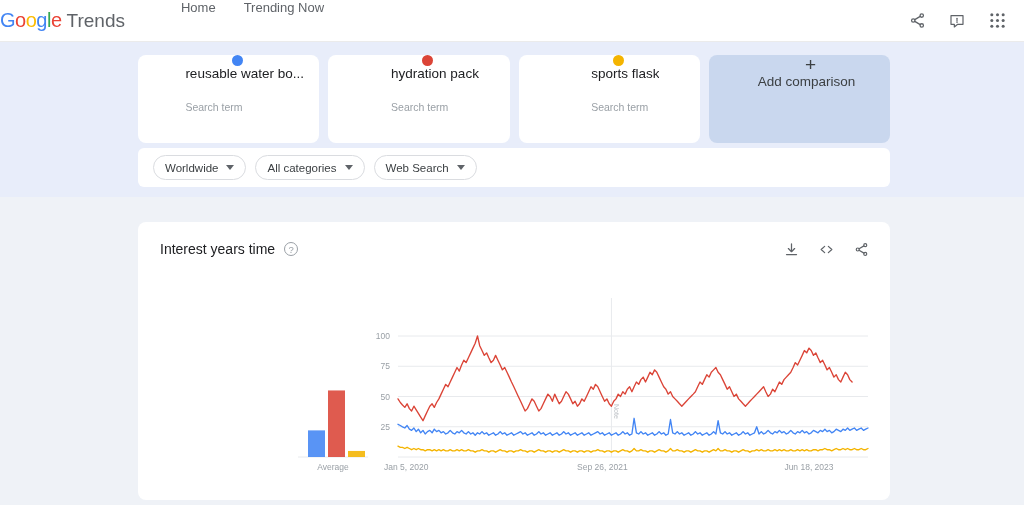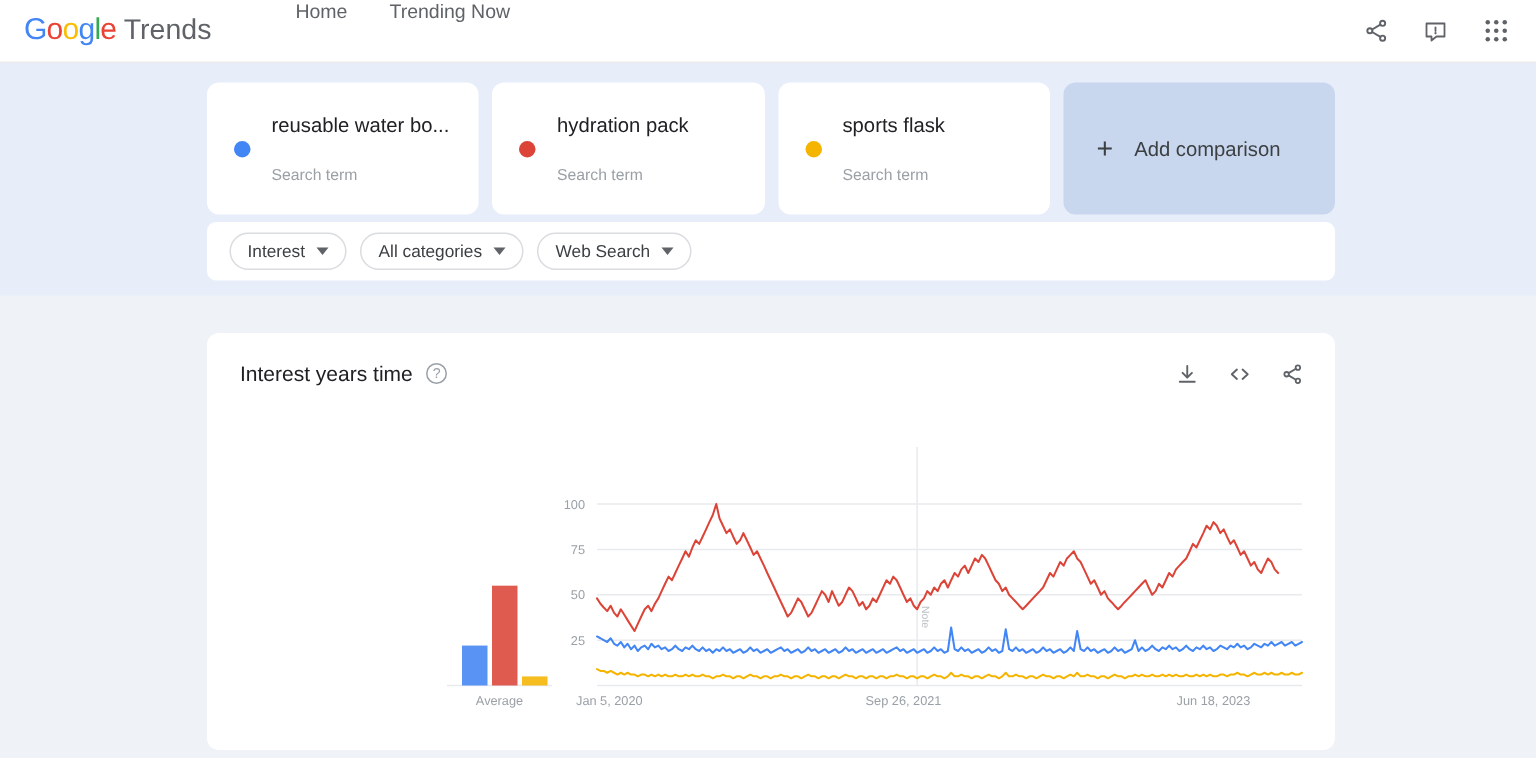--- a/index.html
+++ b/index.html
@@ -10,21 +10,21 @@
     overflow: hidden;
   }
   .page { position: relative; width: 1024px; height: 505px; }
 
   
   .topnav {
     position: absolute; top: 0; left: 0; width: 1024px; height: 42px;
     background: #ffffff; display: flex; align-items: center;
     border-bottom: 1px solid #ebebeb;
   }
-  .brand { display: flex; align-items: baseline; margin-left: 16px; }
+  .brand { display: flex; align-items: baseline; }
   .logo { font-size: 20px; letter-spacing: -0.5px; font-family: "Liberation Sans", sans-serif; }
   .logo .b { color:#4285F4 } .logo .r { color:#EA4335 }
   .logo .y { color:#FBBC05 } .logo .g { color:#34A853 }
   .brand-word { font-size: 19px; color: #5f6368; margin-left: 5px; font-weight: 400; }
   .navlinks { display: flex; align-items: stretch; height: 42px; margin-left: 42px; }
   .navlink {
     display: flex; align-items: flex-start; padding: 0 14px; height: 42px;
     font-size: 13px; color: #5f6368; position: relative; cursor: pointer;
   }
   .navlink.active { color: #1f1f1f; }
@@ -39,21 +39,21 @@
   .hero {
     position: absolute; top: 42px; left: 0; width: 1024px; height: 155px;
     background: #e8edfa;
   }
   .cards {
     position: absolute; top: 55px; left: 138px; width: 752px; height: 88px;
     display: flex; gap: 9px;
   }
   .card {
     background: #fff; border-radius: 8px; width: 184px; height: 88px;
-    display: flex; align-items: center; padding-left: 18px;
+    display: flex; align-items: center; padding-left: 18px; flex-direction: column;
   }
   .card .dot { width: 11px; height: 11px; border-radius: 50%; flex: 0 0 auto; }
   .card .txt { margin-left: 14px; overflow: hidden; }
   .card .term { font-size: 13.5px; color: #202124; white-space: nowrap; }
   .card .sub { font-size: 10.5px; color: #9aa0a6; margin-top: 20px; }
   .card.add {
     background: #c9d7ee; justify-content: flex-start; padding-left: 0;
     align-items: center; cursor: pointer;
   }
   .card.add .plus { font-size: 19px; color: #3c4043; margin-left: 22px; font-weight: 300; line-height: 1; }
@@ -171,21 +171,21 @@
       </span>
     </div>
     <div class="card add">
       <span class="plus">+</span>
       <span class="addlbl">Add comparison</span>
     </div>
   </div>
 
   <div class="filterbar">
     <div class="chip">
-      <span>Interest</span>
+      <span>Worldwide</span>
       <span class="caret"></span>
     </div>
     <div class="chip">
       <span>All categories</span>
       <span class="caret"></span>
     </div>
     <div class="chip">
       <span>Web Search</span>
       <span class="caret"></span>
     </div>

